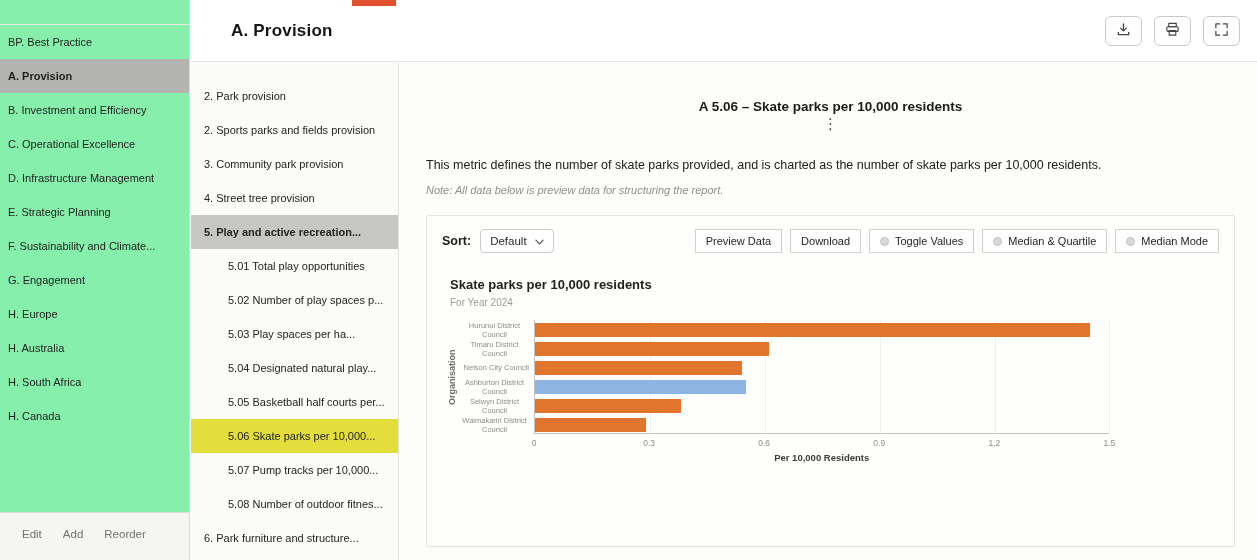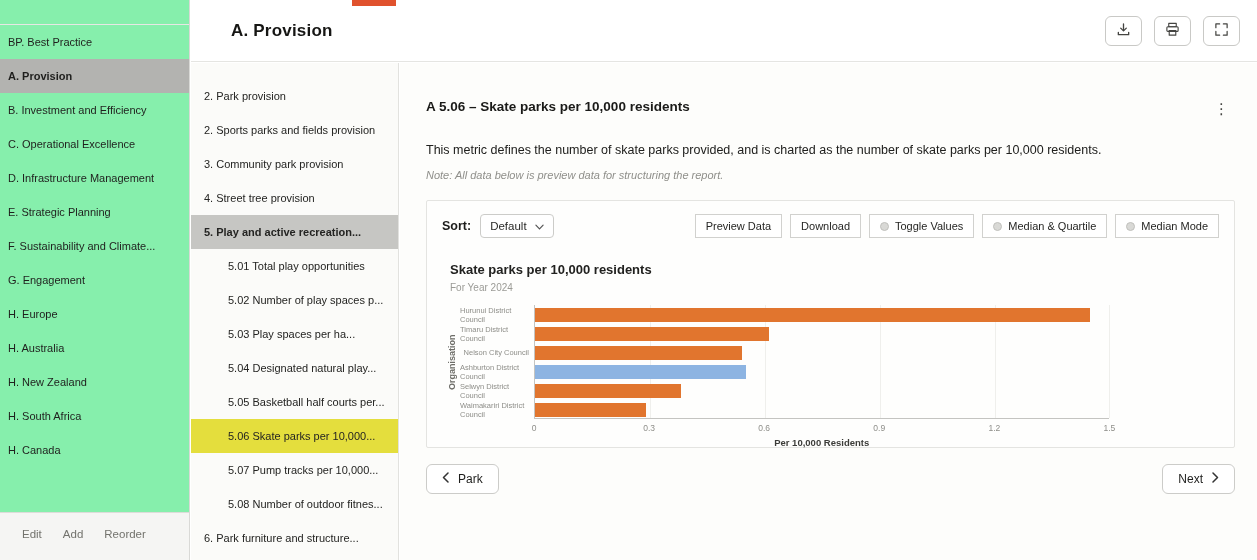--- a/index.html
+++ b/index.html
@@ -23,41 +23,41 @@
 
   
   .subnav { position:absolute; left:191px; top:63px; width:208px; bottom:0; background:#fbfbf9; border-right:1px solid #e2e2df; padding-top:16px; overflow:hidden; z-index:1; }
   .sn-item { padding:11px 8px 11px 13px; font-size:11px; color:#242422; white-space:nowrap; overflow:hidden; cursor:pointer; }
   .sn-item.sub { padding-left:37px; }
   .sn-item.selected { background:var(--subnav-selected-bg,#c6c6c3); font-weight:700; }
   .sn-item.highlighted { background:var(--subnav-highlight-bg,#e4de3d); }
 
   
   .content { position:absolute; left:400px; top:63px; right:0; bottom:0; background:#fdfdfb; padding:36px 22px 0 26px; }
-  .metric-header { display:flex; align-items:flex-start; justify-content:space-between; }
+  .metric-header { display:flex; align-items:center; justify-content:space-between;flex-direction:column; }
   .metric-title { font-size:13.5px; font-weight:700; color:#1a1a18; }
   .kebab-btn { font-size:15px; color:#454542; background:none; border:none; line-height:1; cursor:pointer; padding:2px 6px; font-family:inherit; }
   .metric-desc { margin-top:25px; font-size:12.5px; color:#20201e; }
   .metric-note { margin-top:12px; font-size:11px; font-style:italic; color:#8f8f8a; }
 
   
-  .chart-panel { margin-top:19px; background:#fefefd; border:1px solid #e4e4e1; border-radius:2px; padding:13px 15px; height:248px; }
+  .chart-panel { margin-top:19px; background:#fefefd; border:1px solid #e4e4e1; border-radius:2px; padding:13px 15px; height:332px; }
   .controls-row { display:flex; align-items:center; }
   .sort-label { font-size:12.5px; font-weight:700; color:#1c1c1a; }
   .sort-select { margin-left:9px; display:flex; align-items:center; gap:8px; border:1px solid #ccccc9; border-radius:4px; background:#fff; padding:5px 9px; font-size:11.5px; color:#2a2a28; cursor:pointer; }
   .control-buttons { margin-left:auto; display:flex; gap:8px; }
   .ctl-btn { display:flex; align-items:center; gap:6px; border:1px solid #d1d1ce; border-radius:0; background:#fff; padding:5px 10px; font-size:11px; color:#262624; font-family:inherit; cursor:pointer; white-space:nowrap; }
   .radio-dot { width:9px; height:9px; border-radius:50%; background:#d9d9d6; border:1px solid #c0c0bd; flex:0 0 auto; }
 
   .chart-title { margin:24px 0 0 8px; font-size:13px; font-weight:700; color:#222220; }
   .chart-subtitle { margin:5px 0 0 8px; font-size:10px; color:#9b9b96; }
   .chart-body { display:flex; margin-top:12px; margin-left:2px; }
   .y-axis-title { width:16px; height:114px; display:flex; align-items:center; justify-content:center; writing-mode:vertical-rl; transform:rotate(180deg); font-size:9px; font-weight:700; color:#6d6d68; }
   .cat-labels { width:74px; height:114px; display:flex; flex-direction:column; }
-  .cat-label { flex:1; display:flex; align-items:center; justify-content:flex-end; text-align:left; font-size:7.5px; line-height:1.2; color:#8e8e89; padding-right:5px; }
+  .cat-label { flex:1; display:flex; align-items:center; justify-content:flex-end; text-align:center; font-size:7.5px; line-height:1.2; color:#8e8e89; padding-right:5px; }
   .plot-wrap { flex:1; position:relative; height:150px; }
   .axis-span { position:relative; width:84%; height:114px; border-left:1px solid #c4c4c1; border-bottom:1px solid #c4c4c1; }
   .gridlines, .bars { position:absolute; top:0; left:0; right:0; bottom:0; }
   .gridline { position:absolute; top:0; bottom:0; width:1px; background:#efefec; }
   .bar-row { height:19px; display:flex; align-items:center; }
   .bar { height:14px; }
   .ticks { position:absolute; top:114px; left:0; width:84%; height:15px; }
   .tick-label { position:absolute; top:4px; transform:translateX(-50%); font-size:8.5px; color:#8e8e89; }
   .x-axis-title-row { position:absolute; top:132px; left:0; width:84%; text-align:center; font-size:9.5px; font-weight:700; color:#3c3c39; }
 
@@ -76,21 +76,20 @@
       <div class="sb-item">BP. Best Practice</div>
       <div class="sb-item selected">A. Provision</div>
       <div class="sb-item">B. Investment and Efficiency</div>
       <div class="sb-item">C. Operational Excellence</div>
       <div class="sb-item">D. Infrastructure Management</div>
       <div class="sb-item">E. Strategic Planning</div>
       <div class="sb-item">F. Sustainability and Climate...</div>
       <div class="sb-item">G. Engagement</div>
       <div class="sb-item">H. Europe</div>
       <div class="sb-item">H. Australia</div>
-      <div class="sb-item">H. New Zealand</div>
       <div class="sb-item">H. South Africa</div>
       <div class="sb-item">H. Canada</div>
     </div>
   <div class="sb-footer">
       <span class="sb-footer-btn">Edit</span>
       <span class="sb-footer-btn">Add</span>
       <span class="sb-footer-btn">Reorder</span>
     </div>
 </nav>
 

